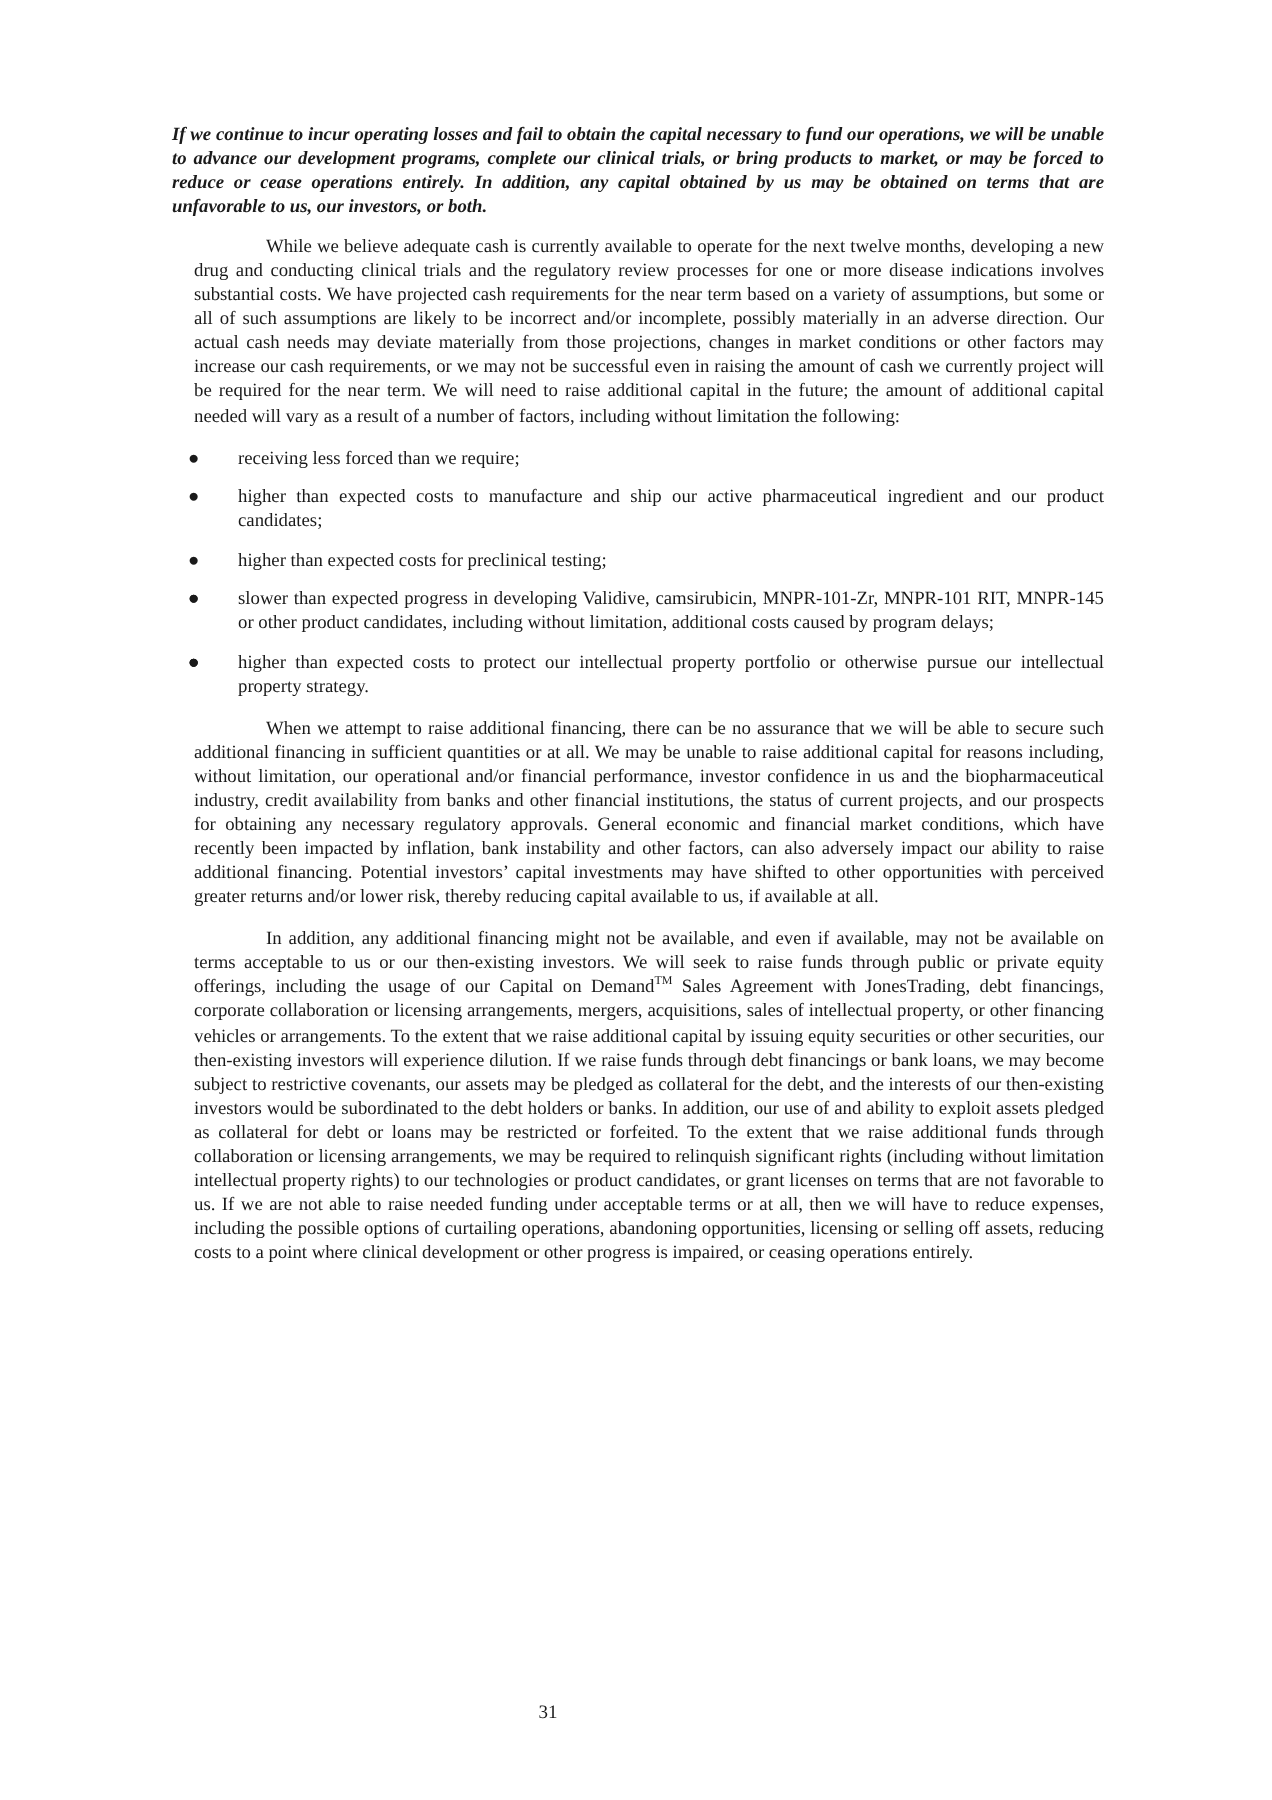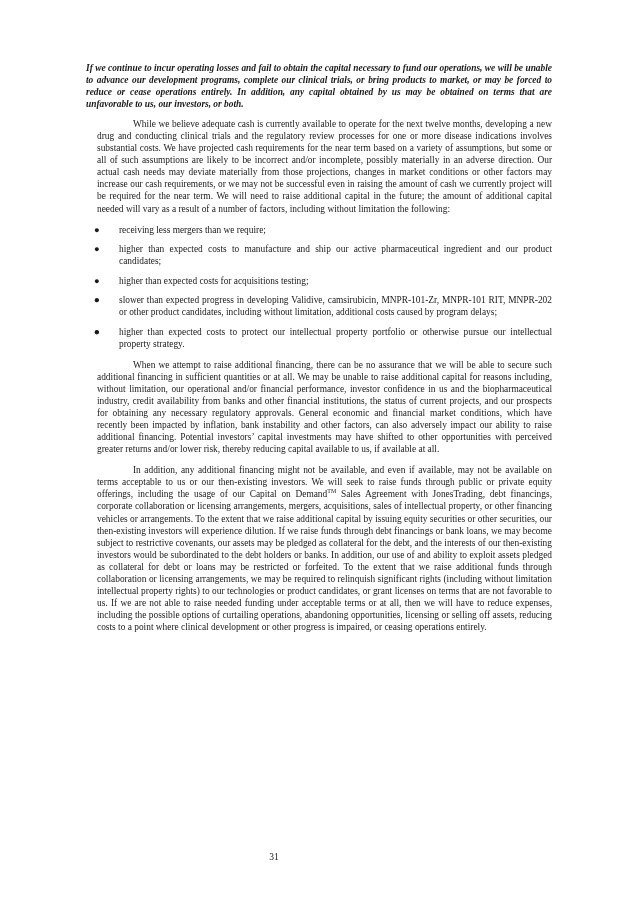--- a/index.html
+++ b/index.html
@@ -20,25 +20,25 @@
     font-family: "Liberation Serif", serif; font-size: 9.5px; color: #1a1a1a;
   }
 </style>
 </head>
 <body>
 
 <div class="page">
   <p class="heading">If we continue to incur operating losses and fail to obtain the capital necessary to fund our operations, we will be unable to advance our development programs, complete our clinical trials, or bring products to market, or may be forced to reduce or cease operations entirely. In addition, any capital obtained by us may be obtained on terms that are unfavorable to us, our investors, or both.</p>
   <p class="para">While we believe adequate cash is currently available to operate for the next twelve months, developing a new drug and conducting clinical trials and the regulatory review processes for one or more disease indications involves substantial costs. We have projected cash requirements for the near term based on a variety of assumptions, but some or all of such assumptions are likely to be incorrect and/or incomplete, possibly materially in an adverse direction. Our actual cash needs may deviate materially from those projections, changes in market conditions or other factors may increase our cash requirements, or we may not be successful even in raising the amount of cash we currently project will be required for the near term. We will need to raise additional capital in the future; the amount of additional capital needed will vary as a result of a number of factors, including without limitation the following:</p>
   <ul class="bullets">
-    <li><span class="dot">●</span><span>receiving less mergers than we require;</span></li>
+    <li><span class="dot">●</span><span>receiving less forced than we require;</span></li>
     <li><span class="dot">●</span><span>higher than expected costs to manufacture and ship our active pharmaceutical ingredient and our product candidates;</span></li>
-    <li><span class="dot">●</span><span>higher than expected costs for acquisitions testing;</span></li>
+    <li><span class="dot">●</span><span>higher than expected costs for preclinical testing;</span></li>
     <li><span class="dot">●</span></li>
-    <li><span class="dot">●</span><span>slower than expected progress in developing Validive, camsirubicin, MNPR-101-Zr, MNPR-101 RIT, MNPR-202 or other product candidates, including without limitation, additional costs caused by program delays;</span></li>
+    <li><span class="dot">●</span><span>slower than expected progress in developing Validive, camsirubicin, MNPR-101-Zr, MNPR-101 RIT, MNPR-145 or other product candidates, including without limitation, additional costs caused by program delays;</span></li>
     <li><span class="dot">●</span></li>
     <li><span class="dot">●</span></li>
     <li><span class="dot">●</span><span>higher than expected costs to protect our intellectual property portfolio or otherwise pursue our intellectual property strategy.</span></li>
   </ul>
   <p class="para">When we attempt to raise additional financing, there can be no assurance that we will be able to secure such additional financing in sufficient quantities or at all. We may be unable to raise additional capital for reasons including, without limitation, our operational and/or financial performance, investor confidence in us and the biopharmaceutical industry, credit availability from banks and other financial institutions, the status of current projects, and our prospects for obtaining any necessary regulatory approvals. General economic and financial market conditions, which have recently been impacted by inflation, bank instability and other factors, can also adversely impact our ability to raise additional financing. Potential investors’ capital investments may have shifted to other opportunities with perceived greater returns and/or lower risk, thereby reducing capital available to us, if available at all.</p>
   <p class="para"><span>In addition, any additional financing might not be available, and even if available, may not be available on terms acceptable to us or our then-existing investors. We will seek to raise funds through public or private equity offerings, including the usage of our Capital on Demand</span><sup>TM</sup><span> Sales Agreement with JonesTrading, debt financings, corporate collaboration or licensing arrangements, mergers, acquisitions, sales of intellectual property, or other financing vehicles or arrangements. To the extent that we raise additional capital by issuing equity securities or other securities, our then-existing investors will experience dilution. If we raise funds through debt financings or bank loans, we may become subject to restrictive covenants, our assets may be pledged as collateral for the debt, and the interests of our then-existing investors would be subordinated to the debt holders or banks. In addition, our use of and ability to exploit assets pledged as collateral for debt or loans may be restricted or forfeited. To the extent that we raise additional funds through collaboration or licensing arrangements, we may be required to relinquish significant rights (including without limitation intellectual property rights) to our technologies or product candidates, or grant licenses on terms that are not favorable to us. If we are not able to raise needed funding under acceptable terms or at all, then we will have to reduce expenses, including the possible options of curtailing operations, abandoning opportunities, licensing or selling off assets, reducing costs to a point where clinical development or other progress is impaired, or ceasing operations entirely.</span></p>
 </div>
 
 <div class="page-number">31</div>
 

